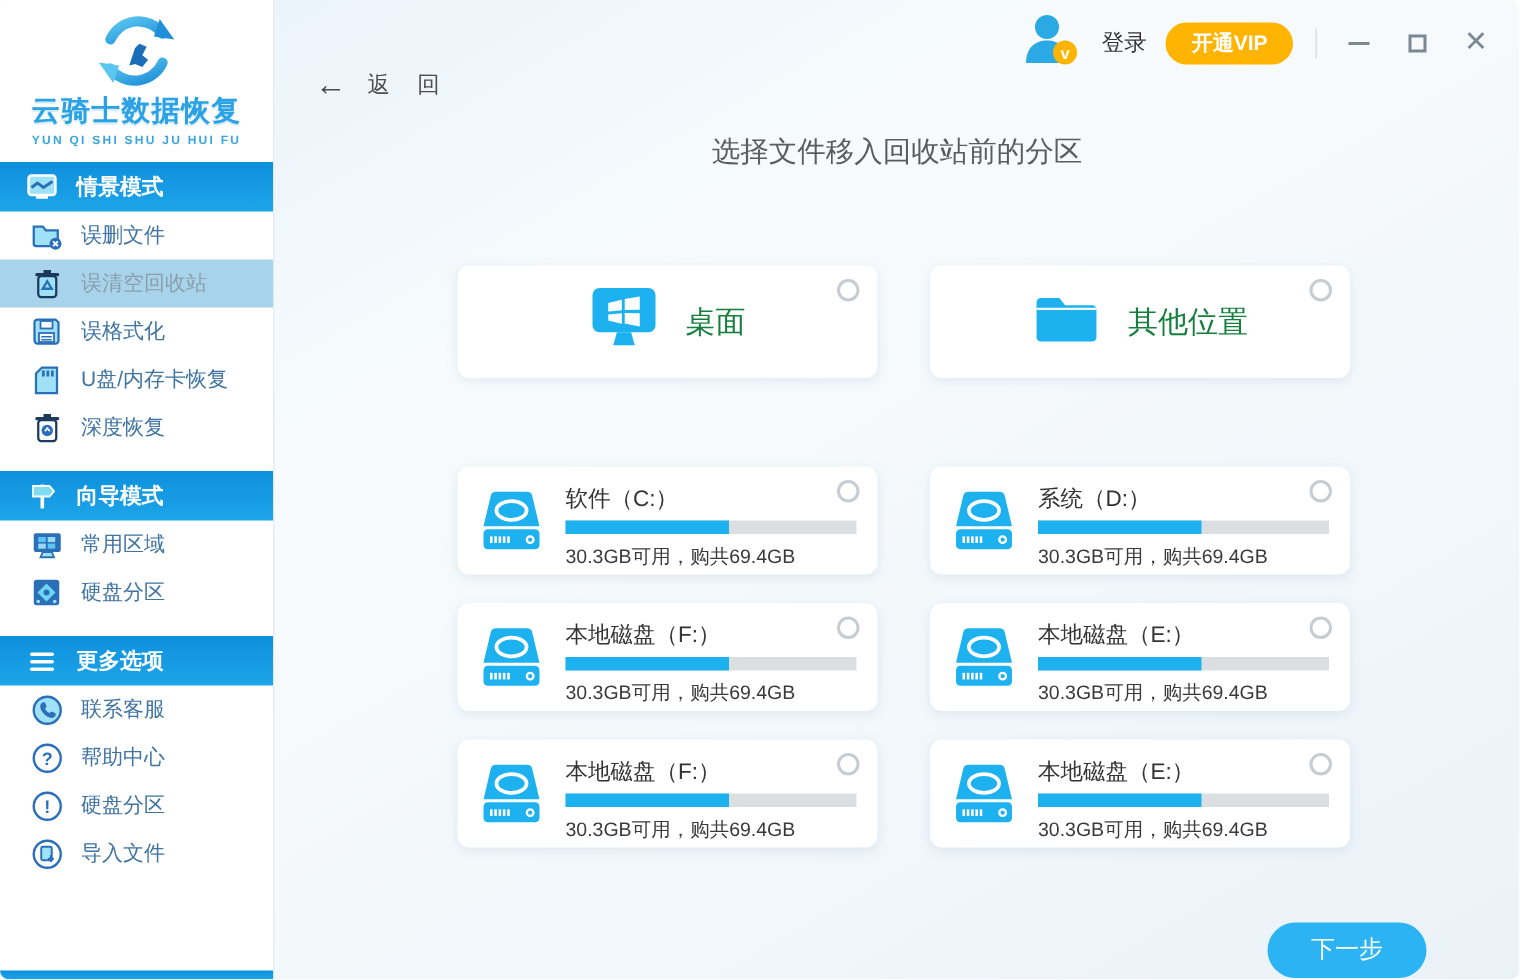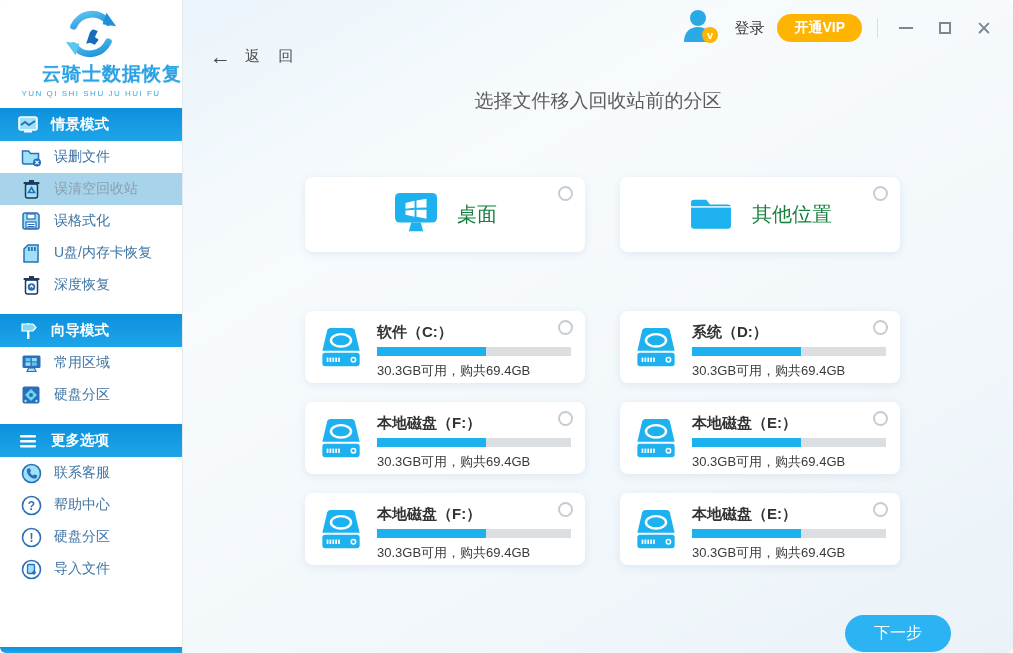--- a/index.html
+++ b/index.html
@@ -9,22 +9,22 @@
     background:linear-gradient(150deg,#e7f2fa 0%,#f7fbfd 35%,#f2f7fb 70%,#eaf2f8 100%);
     border-radius:6px; overflow:hidden; }
 
   
   .sidebar { position:absolute; left:0; top:0; width:183px; height:653px;
     background:#fff; border-right:1px solid #e3ebf1; z-index:2; }
   .logo-block { height:108px; text-align:center; padding-top:5px; }
   .logo-icon svg { display:block; margin:0 auto; }
   .logo-title { font-size:19px; font-weight:bold; color:#2ba2e4;
     letter-spacing:1px; margin-top:-2px;
-    text-shadow:0 1px 1px rgba(120,190,230,.35);text-align:right; }
-  .logo-sub { font-size:8px; font-weight:normal; color:#36a7e1; letter-spacing:1.5px; margin-top:2px; }
+    text-shadow:0 1px 1px rgba(120,190,230,.35); }
+  .logo-sub { font-size:8px; font-weight:bold; color:#36a7e1; letter-spacing:1.5px; margin-top:2px; }
   .sec-header { height:33px; margin-top:13px; display:flex; align-items:center;
     gap:12px; padding-left:17px; color:#fff; font-size:14.5px; font-weight:bold;
     background:linear-gradient(180deg,#0d90dd,#1ea5e8); }
   .sec-header:first-of-type { margin-top:0; }
   .sb-item { height:32px; display:flex; align-items:center; gap:12px;
     padding-left:20px; font-size:14px; color:#3f74a3; cursor:pointer; }
   .sb-item.selected { background:#a7d4ea; color:#8b9fae; }
   .sb-icon { width:22px; height:22px; display:flex; align-items:center; justify-content:center; }
   .sidebar-bottom-bar { position:absolute; left:0; bottom:0; width:100%; height:6px;
     background:linear-gradient(180deg,#0d90dd,#1ea5e8); }
@@ -58,21 +58,21 @@
     justify-content:center; gap:18px; cursor:pointer; }
   .loc-label { font-size:20px; color:#15803d; }
 
   .drive-grid { position:absolute; left:305px; top:311px; width:595px;
     display:grid; grid-template-columns:280px 280px; column-gap:35px; row-gap:19px; }
   .drive-card { position:relative; height:72px; background:#fff; border-radius:8px;
     box-shadow:0 2px 8px rgba(140,170,195,.20); display:flex; gap:13px;
     padding:11px 14px 10px 13px; cursor:pointer; }
   .drive-icon-wrap { width:48px; display:flex; align-items:center; }
   .drive-info { flex:1; padding-top:1px; }
-  .drive-name { font-size:15px; font-weight:bold; color:#333; }
+  .drive-name { font-size:15px; font-weight:normal; color:#333; }
   .progress-track { width:194px; height:9px; background:#dcdfe2; margin-top:5px; }
   .progress-fill { height:100%; background:#1db2ef; }
   .drive-cap { font-size:13px; color:#3a3a3a; margin-top:6px; }
 
   .radio { position:absolute; top:9px; right:12px; width:15px; height:15px;
     border:2px solid #c6ccd2; border-radius:50%; background:#fff; cursor:pointer; }
 
   .next-btn { position:absolute; right:62px; bottom:1px; width:106px; height:37px;
     background:#2bb3f3; color:#fff; border:none; border-radius:19px;
     font-size:16px; cursor:pointer; font-family:inherit; z-index:2; }

